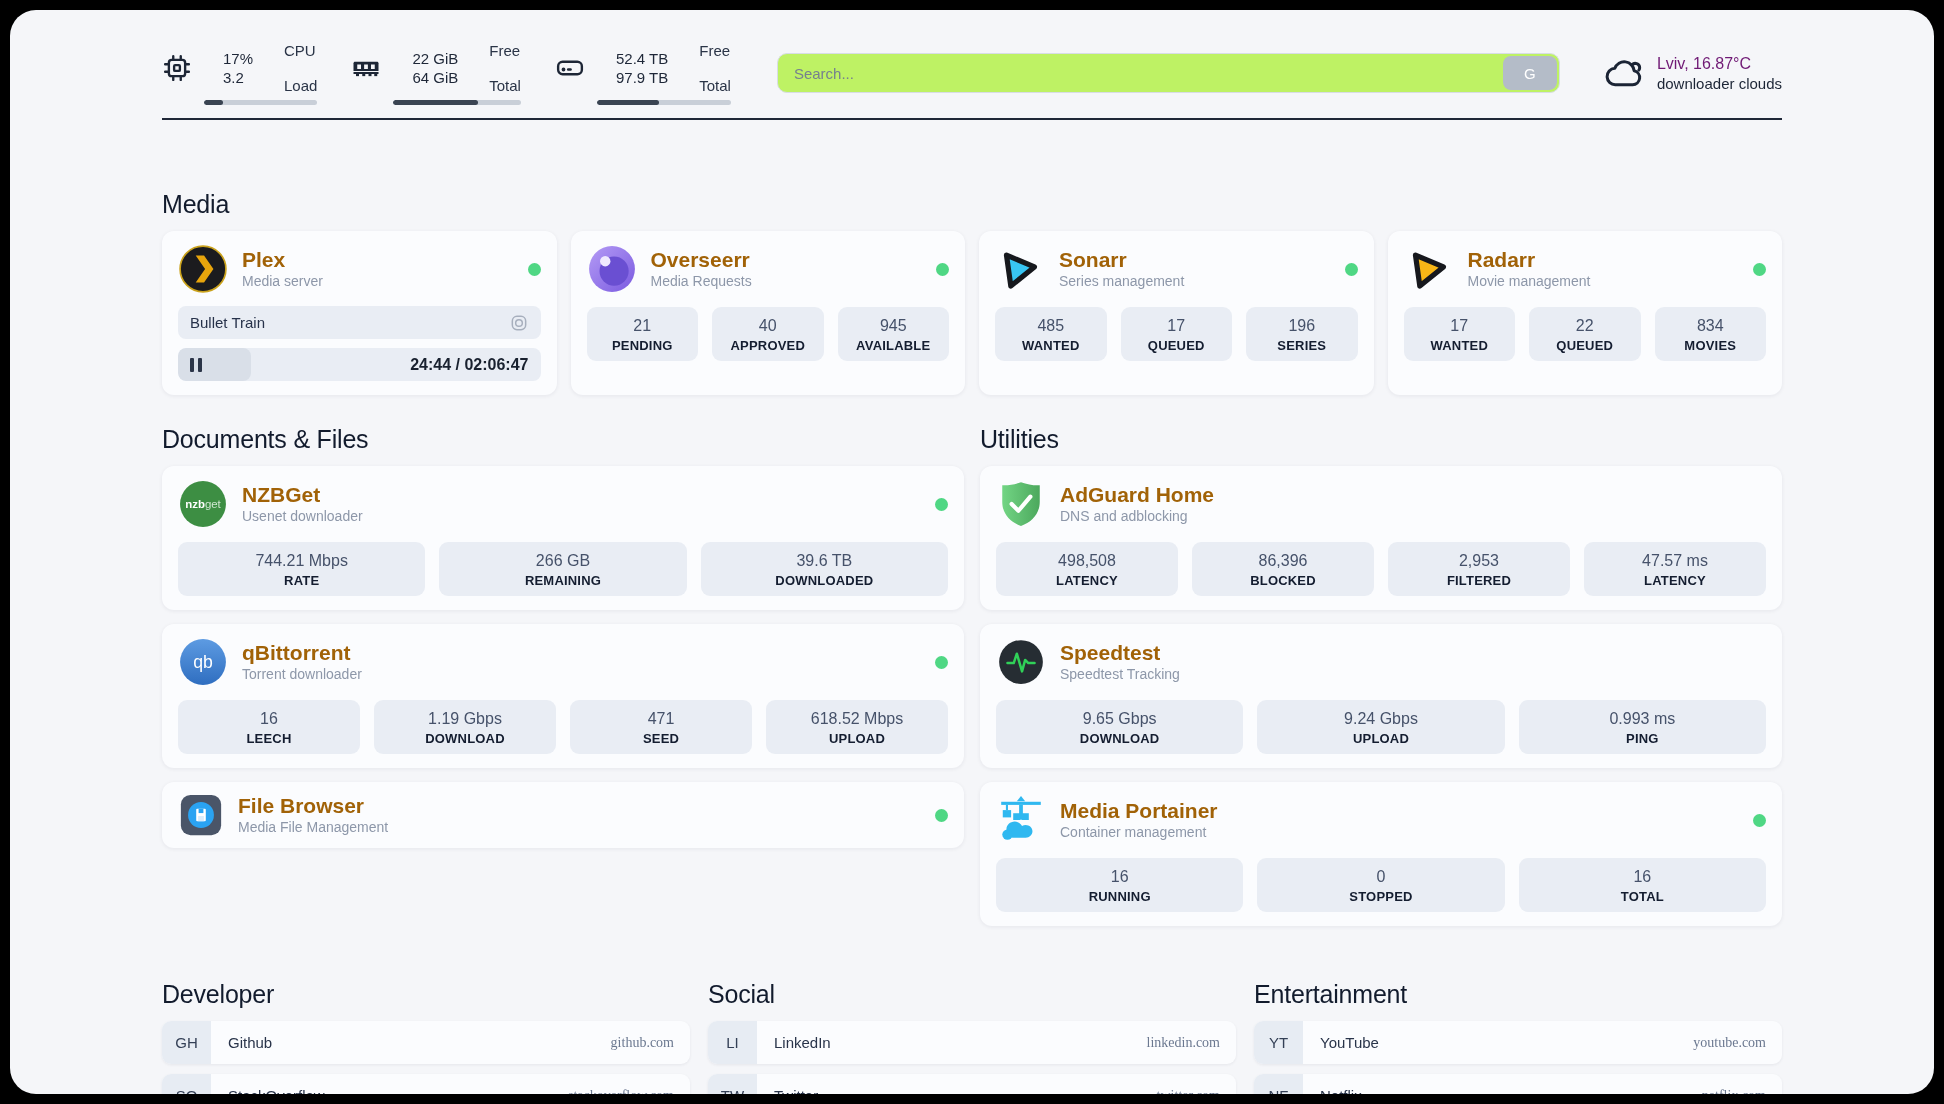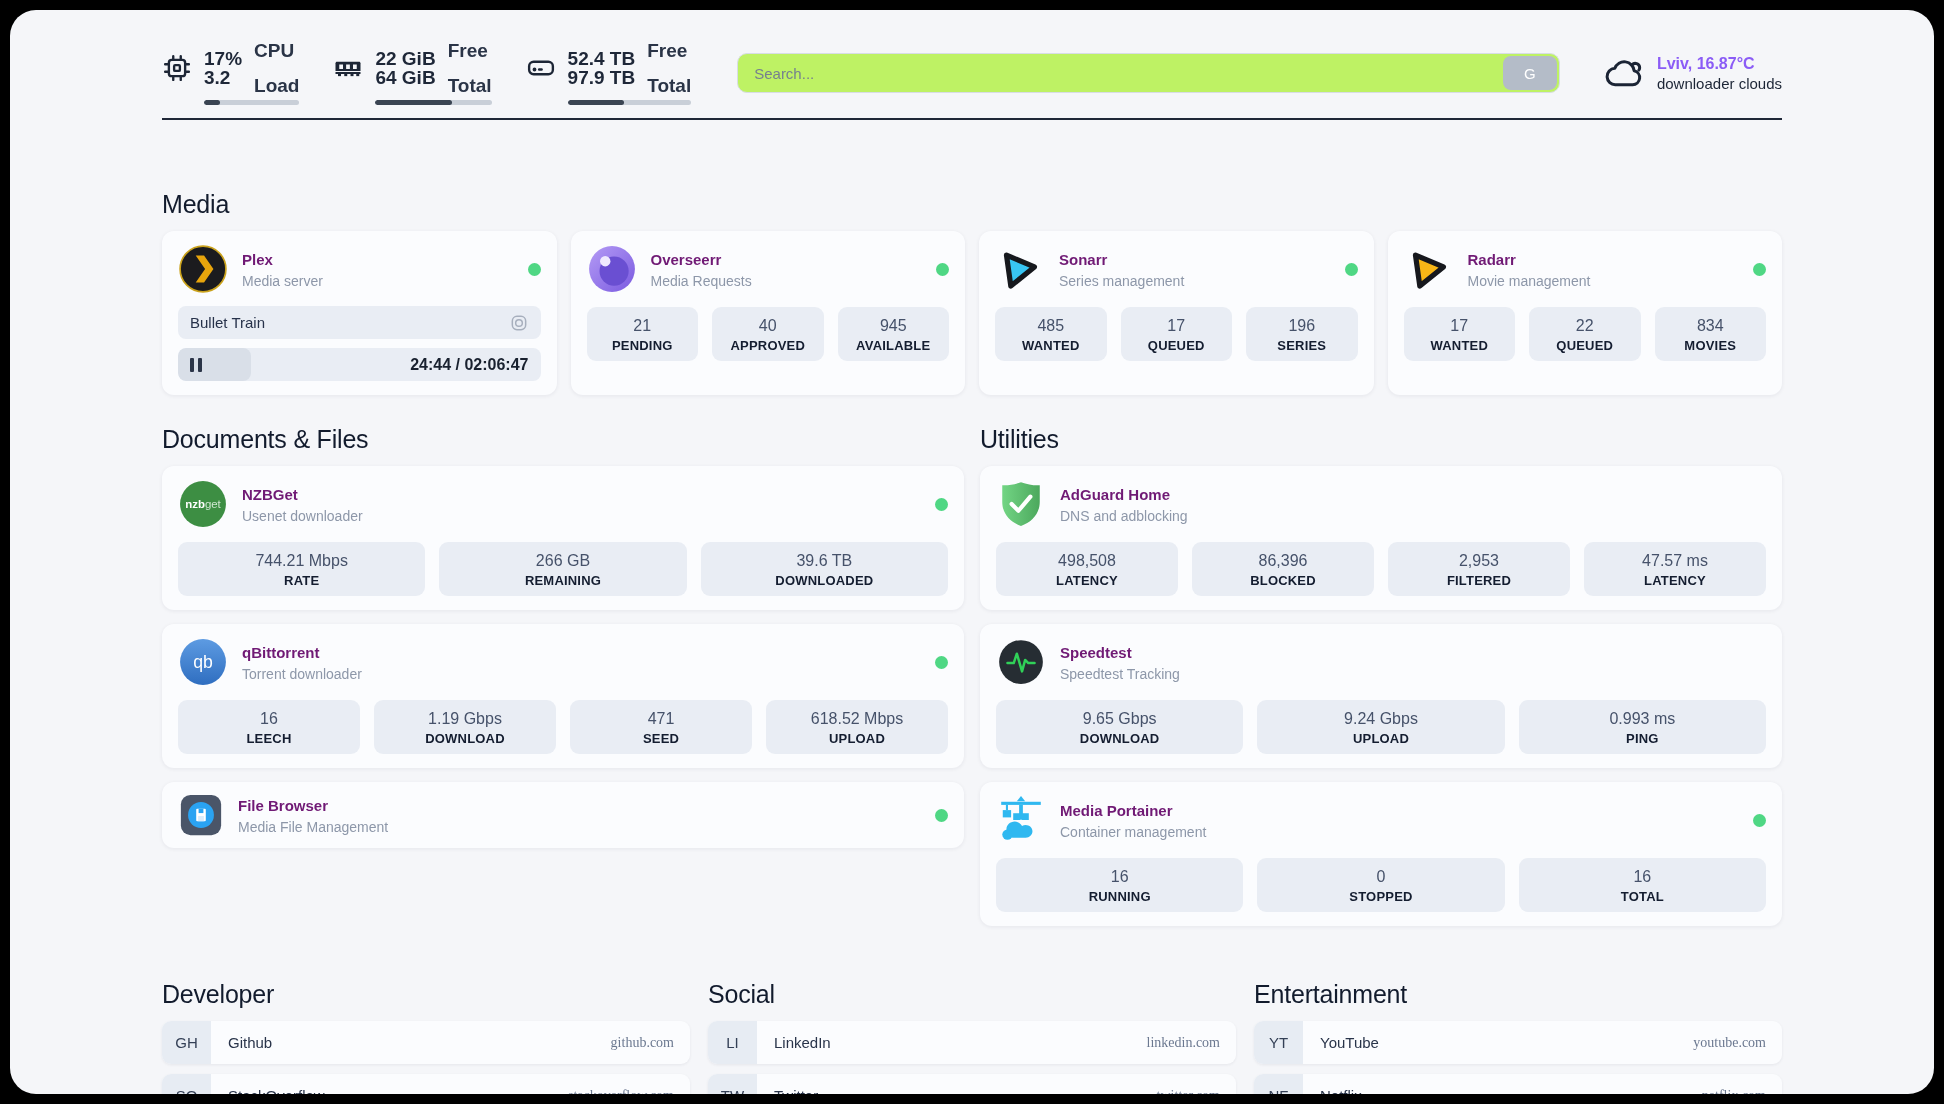--- a/index.html
+++ b/index.html
@@ -6,51 +6,51 @@
   html,body { width:1944px; height:1104px; background:#000; font-family:"Liberation Sans", sans-serif; }
   .window { position:absolute; inset:10px; background:#f5f6f9; border-radius:26px; overflow:hidden; }
   .content { width:1620px; margin:0 auto; padding-top:30px; }
 
   
   .header { display:flex; align-items:center; height:66px; }
   .sys-stats { display:flex; gap:34px; align-items:center; }
   .sys-widget { display:grid; grid-template-columns:auto auto auto; grid-template-rows:auto auto; column-gap:12px; align-items:center; }
   .sys-icon { grid-row:1; width:30px; height:30px; color:#1d2636; }
   .sys-icon svg { width:100%; height:100%; }
-  .sys-col { display:flex; flex-direction:column; font-size:19px; line-height:19px; color:#1e2738; font-weight:700; }
+  .sys-col { display:flex; flex-direction:column; font-size:15px; line-height:19px; color:#1e2738; font-weight:400;margin-left:19px; }
   .sys-col.labels { color:#2a3447;gap:16px; }
   .sys-bar { grid-column:2 / span 2; height:5px; border-radius:3px; background:#c9cfd8; margin-top:5px; position:relative; overflow:hidden; }
   .sys-bar-fill { position:absolute; left:0; top:0; bottom:0; background:#3a4452; border-radius:3px; }
 
   .search-wrap { flex:1; margin:0 44px 0 46px; position:relative; }
   .search-input { width:100%; height:40px; border:1px solid #d8dde5; border-radius:10px; background:#bef264; padding:0 64px 0 16px; font-size:15px; color:#2a3447; font-family:"Liberation Sans", sans-serif; outline:none; }
   .search-input::placeholder { color:#76808f; }
   .search-btn { position:absolute; right:3px; top:3px; bottom:3px; width:54px; border:none; border-radius:8px; background:#b4bcc8; color:#fff; font-size:15px; font-weight:500; cursor:pointer; font-family:"Liberation Sans", sans-serif; }
 
   .weather { display:flex; align-items:center; gap:13px; }
   .weather-icon { width:40px; height:40px; color:#1b2435; }
   .weather-icon svg { width:100%; height:100%; }
-  .weather-main { font-size:16px; font-weight:700; color:#8b5cf6; line-height:21px; }
+  .weather-main { font-size:16px; font-weight:400; color:#701a75; line-height:21px; }
   .weather-sub { font-size:15px; color:#1c2536; line-height:20px; }
 
   .divider { height:2px; background:#1f2838; margin-top:12px; }
 
   
   .section-title { font-size:25px; font-weight:500; color:#121b2d; letter-spacing:-.2px; }
   .media-section { margin-top:70px; }
   .media-grid { display:grid; grid-template-columns:repeat(4,1fr); gap:14px; margin-top:12px; }
   .grid2 { display:grid; grid-template-columns:1fr 1fr; gap:16px; margin-top:30px; align-items:start; }
   .col-stack { display:flex; flex-direction:column; gap:14px; margin-top:12px; }
 
   
   .card { background:#fbfcfe; border-radius:12px; padding:13px 16px 14px; box-shadow:0 1px 4px rgba(25,35,60,.07); cursor:pointer; }
   .card-head { display:flex; align-items:center; gap:14px; }
   .app-icon { width:50px; height:50px; flex:0 0 auto; }
   .app-icon svg { width:100%; height:100%; display:block; }
-  .app-name { font-size:15px; font-weight:600; color:#701a75; line-height:22px; }
+  .app-name { font-size:21px; font-weight:600; color:#a16207; line-height:22px; }
   .app-sub { font-size:14px; color:#8d97a9; line-height:18px; margin-top:1px; }
   .status-dot { width:13px; height:13px; border-radius:50%; background:#4fd784; margin-left:auto; flex:0 0 auto; }
   .stats-row { display:flex; gap:14px; margin-top:13px; }
   .stat { flex:1; background:#e9edf4; border-radius:9px; padding:8px 6px 7px; text-align:center; }
   .stat-value { font-size:16px; color:#46526a; line-height:21px; }
   .stat-label { font-size:13px; font-weight:700; color:#141d30; line-height:17px; margin-top:1px; letter-spacing:.2px; }
   .card.compact { padding:10px 16px; }
   .card.compact .app-icon { width:46px; height:46px; }
 
   

